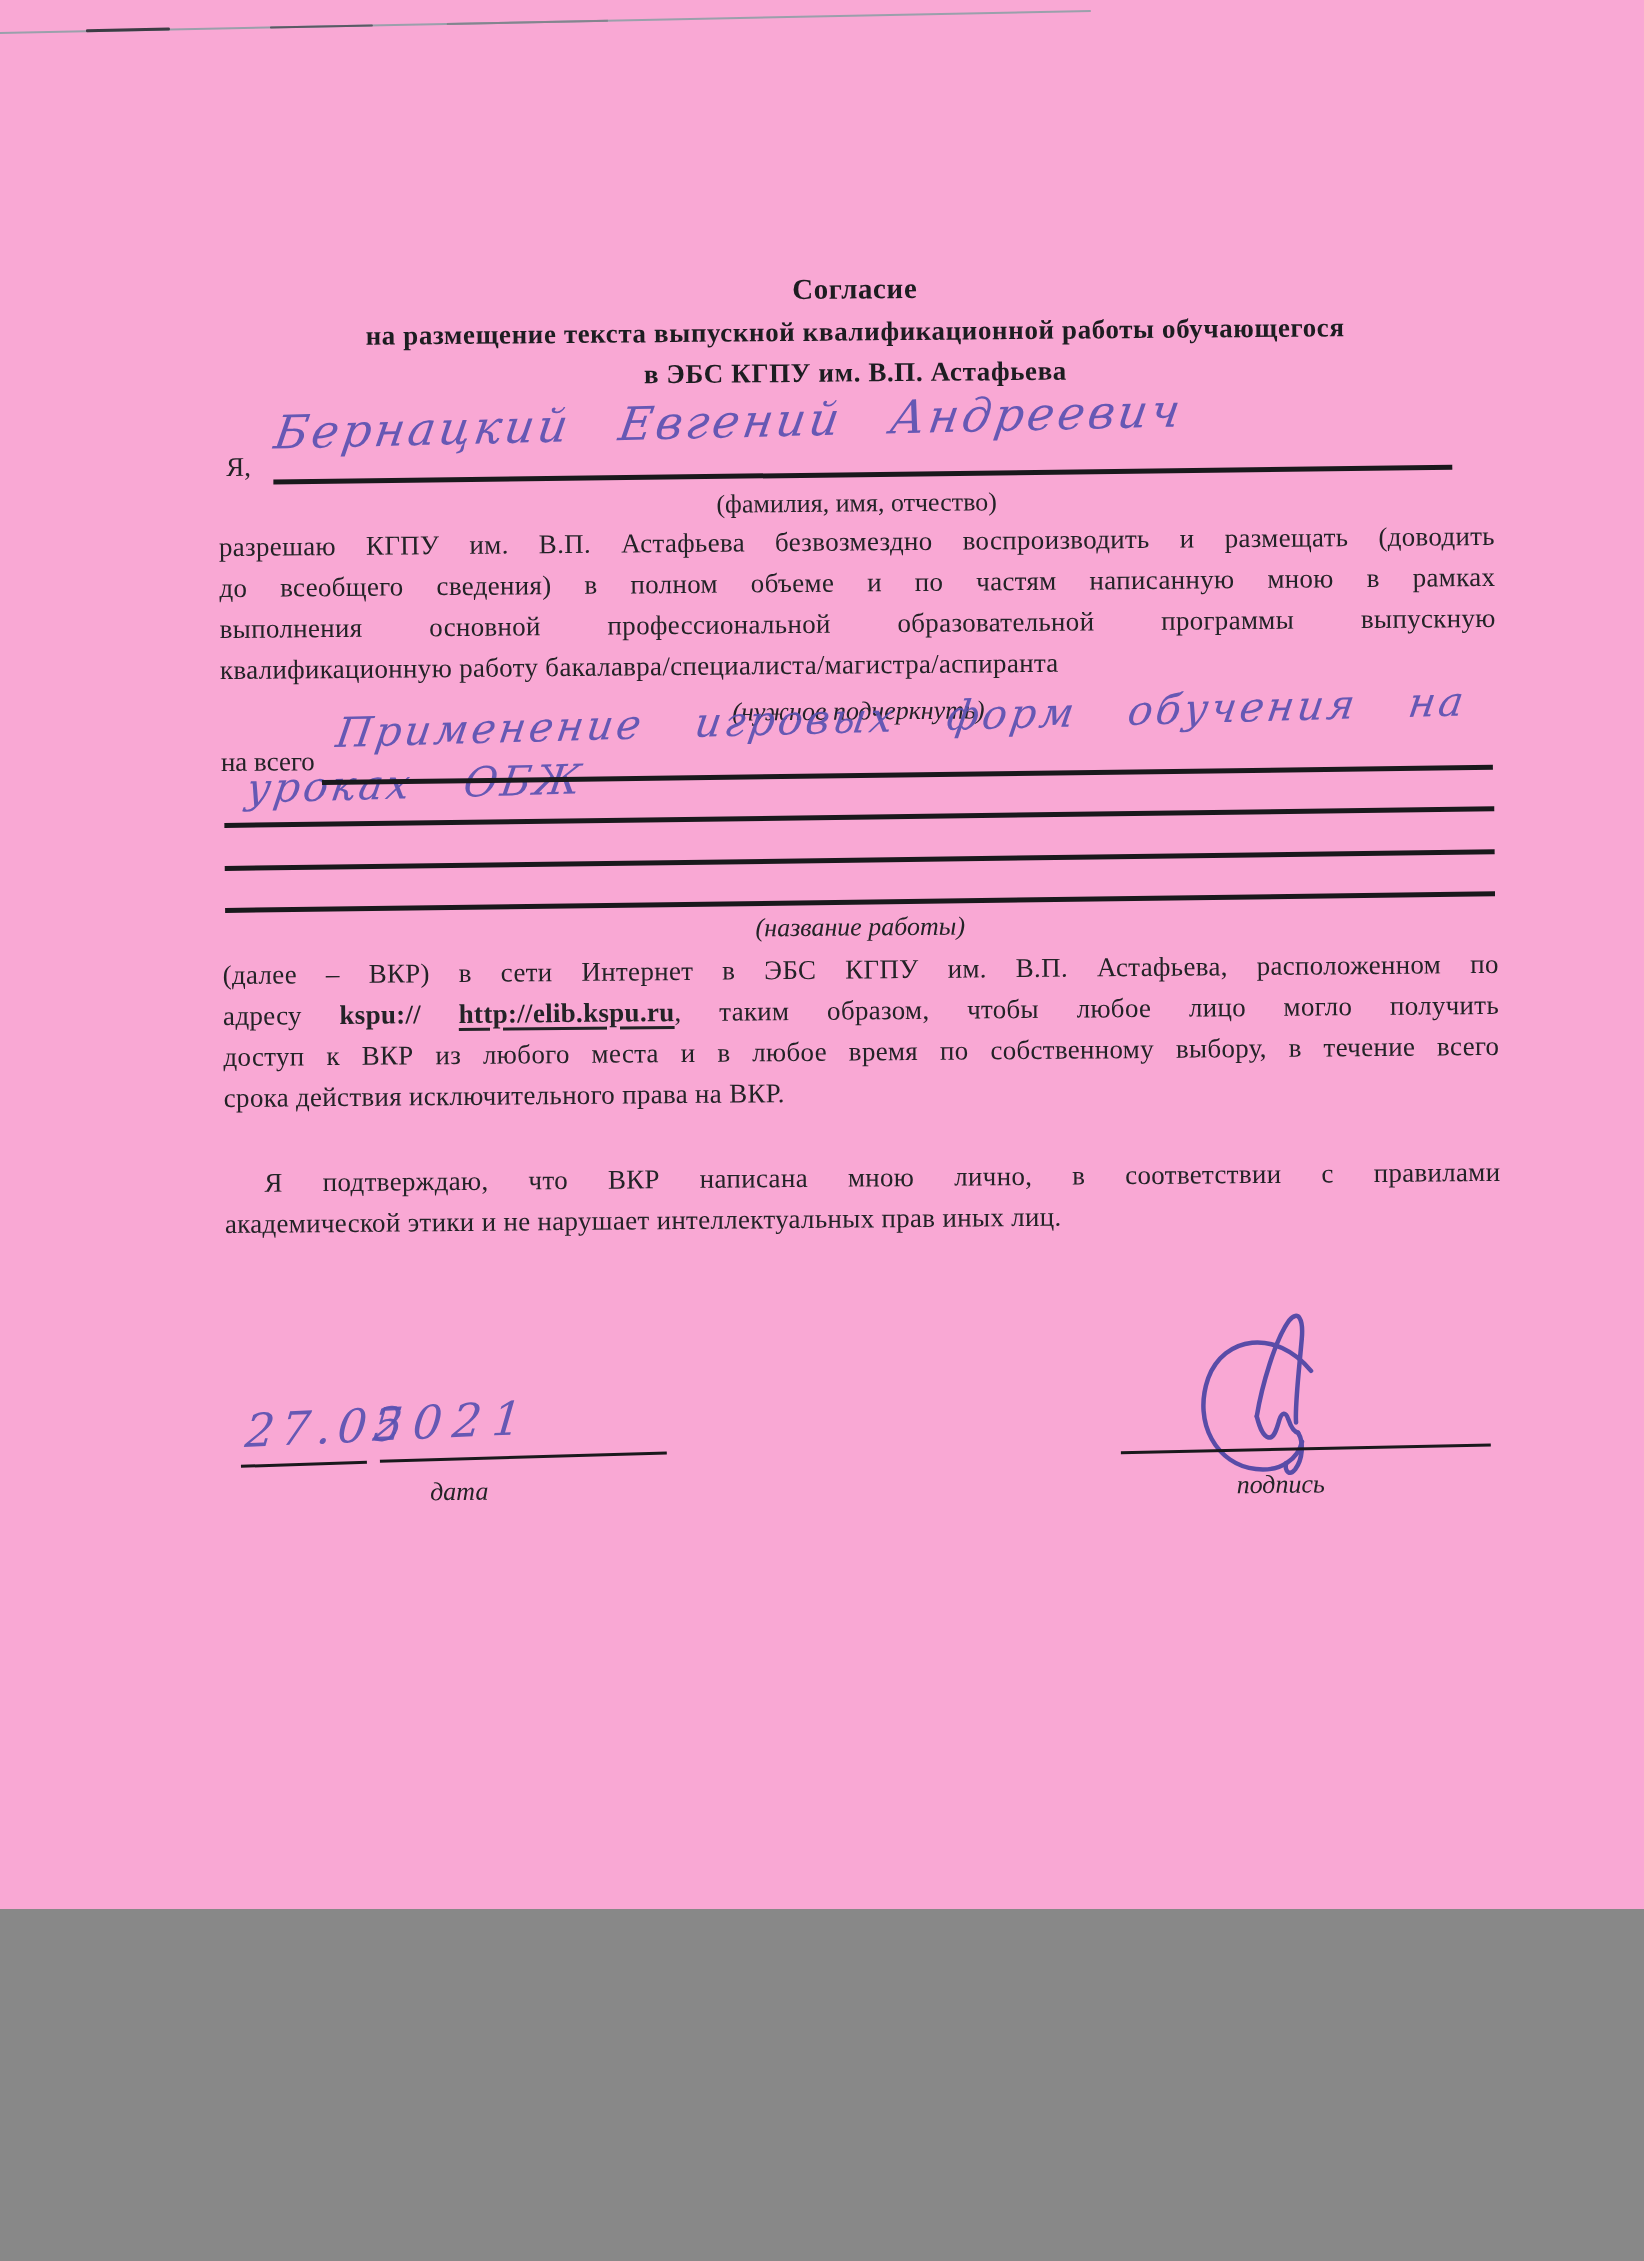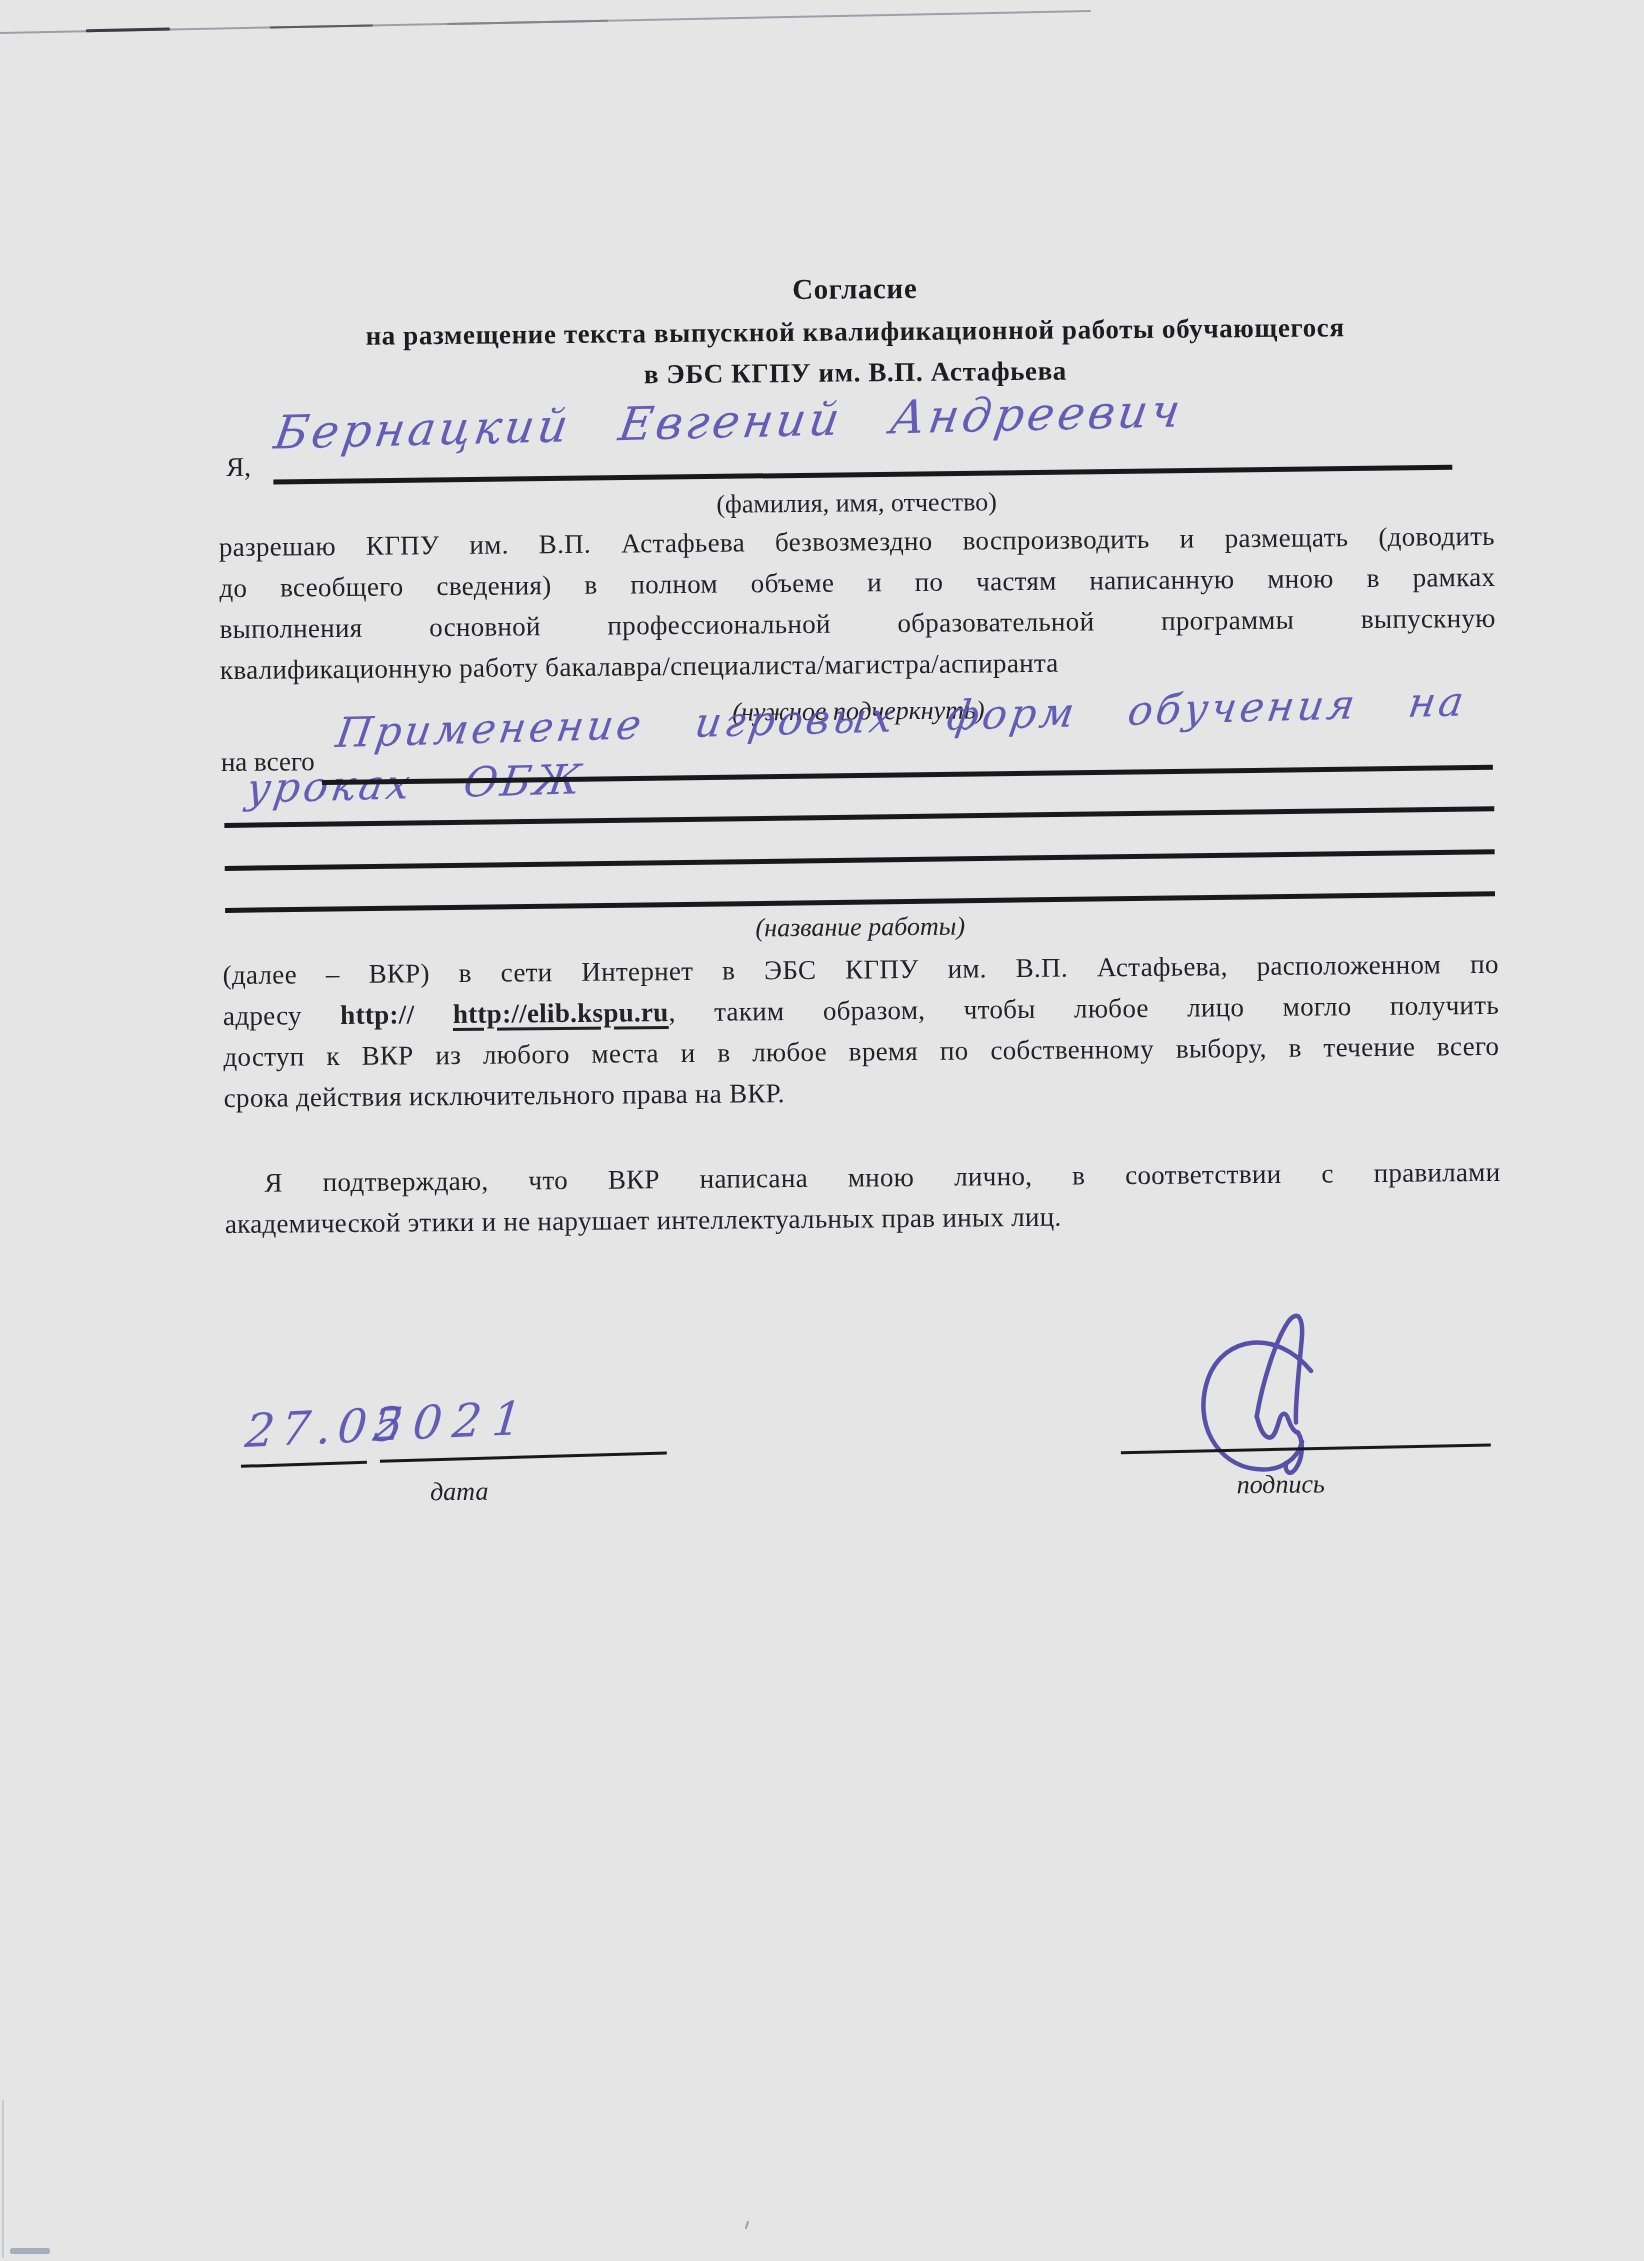--- a/index.html
+++ b/index.html
@@ -1,19 +1,19 @@
 <!DOCTYPE html>
 <html style="font-size:10.3px"><head>
 <meta charset="utf-8">
 <style>
   html,body{margin:0;padding:0;background:#888;}
   .page{
     position:relative;
-    width:1644px;height:2261px;
-    background:#e5e5e5;
+    width:1644px;height:1909px;
+    background:#f9a8d4;
     overflow:hidden;
     font-family:"Liberation Serif", serif;
     color:#26262a;
   }
   .content{
     position:absolute;left:0;top:0;width:1644px;height:2261px;
     transform:rotate(-0.5deg);
     transform-origin:219px 554px;
   }
   .abs{position:absolute;}
@@ -103,21 +103,21 @@
     <div class="abs hw hw-theme" style="left:335px;top:710px;">Применение игровых форм обучения на</div>
     <div class="abs hw hw-theme" style="left:245px;top:765px;">уроках ОБЖ</div>
     <div class="abs rule" style="left:320px;top:781px;width:1171px;height:4.5px;transform:rotate(-0.25deg);"></div>
     <div class="abs rule" style="left:222px;top:823px;width:1270px;height:4.5px;transform:rotate(-0.25deg);"></div>
     <div class="abs rule" style="left:222px;top:866px;width:1270px;height:4.5px;transform:rotate(-0.25deg);"></div>
     <div class="abs rule" style="left:222px;top:908px;width:1270px;height:4.5px;transform:rotate(-0.25deg);"></div>
     <div class="abs caption it center" style="left:219px;top:916px;width:1276px;">(название работы)</div>
 
     <div class="abs para" style="top:955px;">
       <div class="line">(далее – ВКР) в сети Интернет в ЭБС КГПУ им. В.П. Астафьева, расположенном по</div>
-      <div class="line"><span>адресу </span><span class="b">http://</span><span> </span><span class="b u">http://elib.kspu.ru</span><span>, таким образом, чтобы любое лицо могло получить</span></div>
+      <div class="line"><span>адресу </span><span class="b">kspu://</span><span> </span><span class="b u">http://elib.kspu.ru</span><span>, таким образом, чтобы любое лицо могло получить</span></div>
       <div class="line">доступ к ВКР из любого места и в любое время по собственному выбору, в течение всего</div>
       <div class="line last">срока действия исключительного права на ВКР.</div>
     </div>
 
     <div class="abs para" style="top:1163px;">
       <div class="line indent">Я подтверждаю, что ВКР написана мною лично, в соответствии с правилами</div>
       <div class="line last">академической этики и не нарушает интеллектуальных прав иных лиц.</div>
     </div>
 
     <div class="abs hw hw-date" style="left:238px;top:1404px;">27.05</div>

